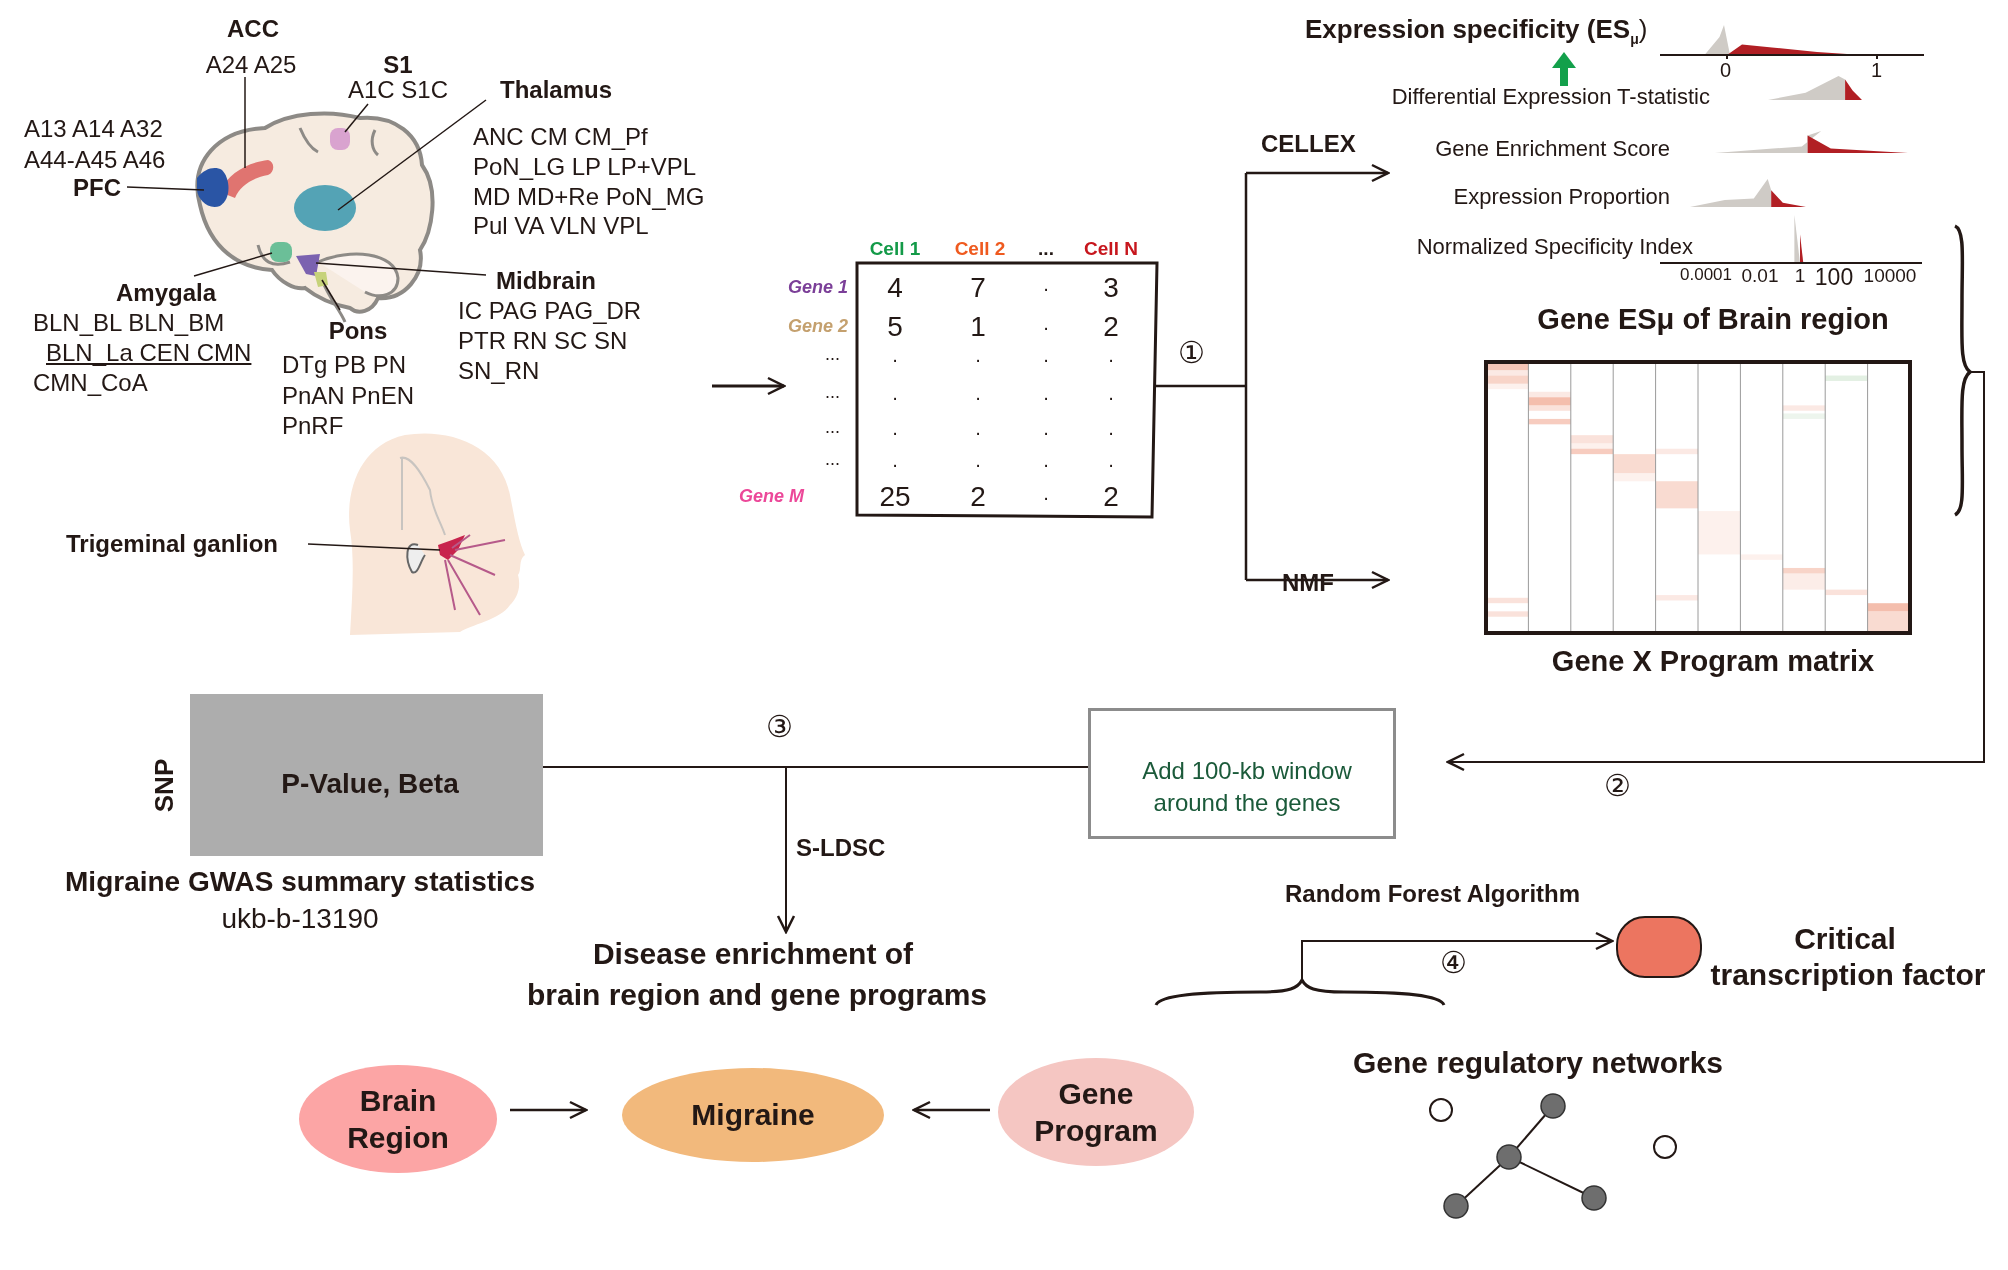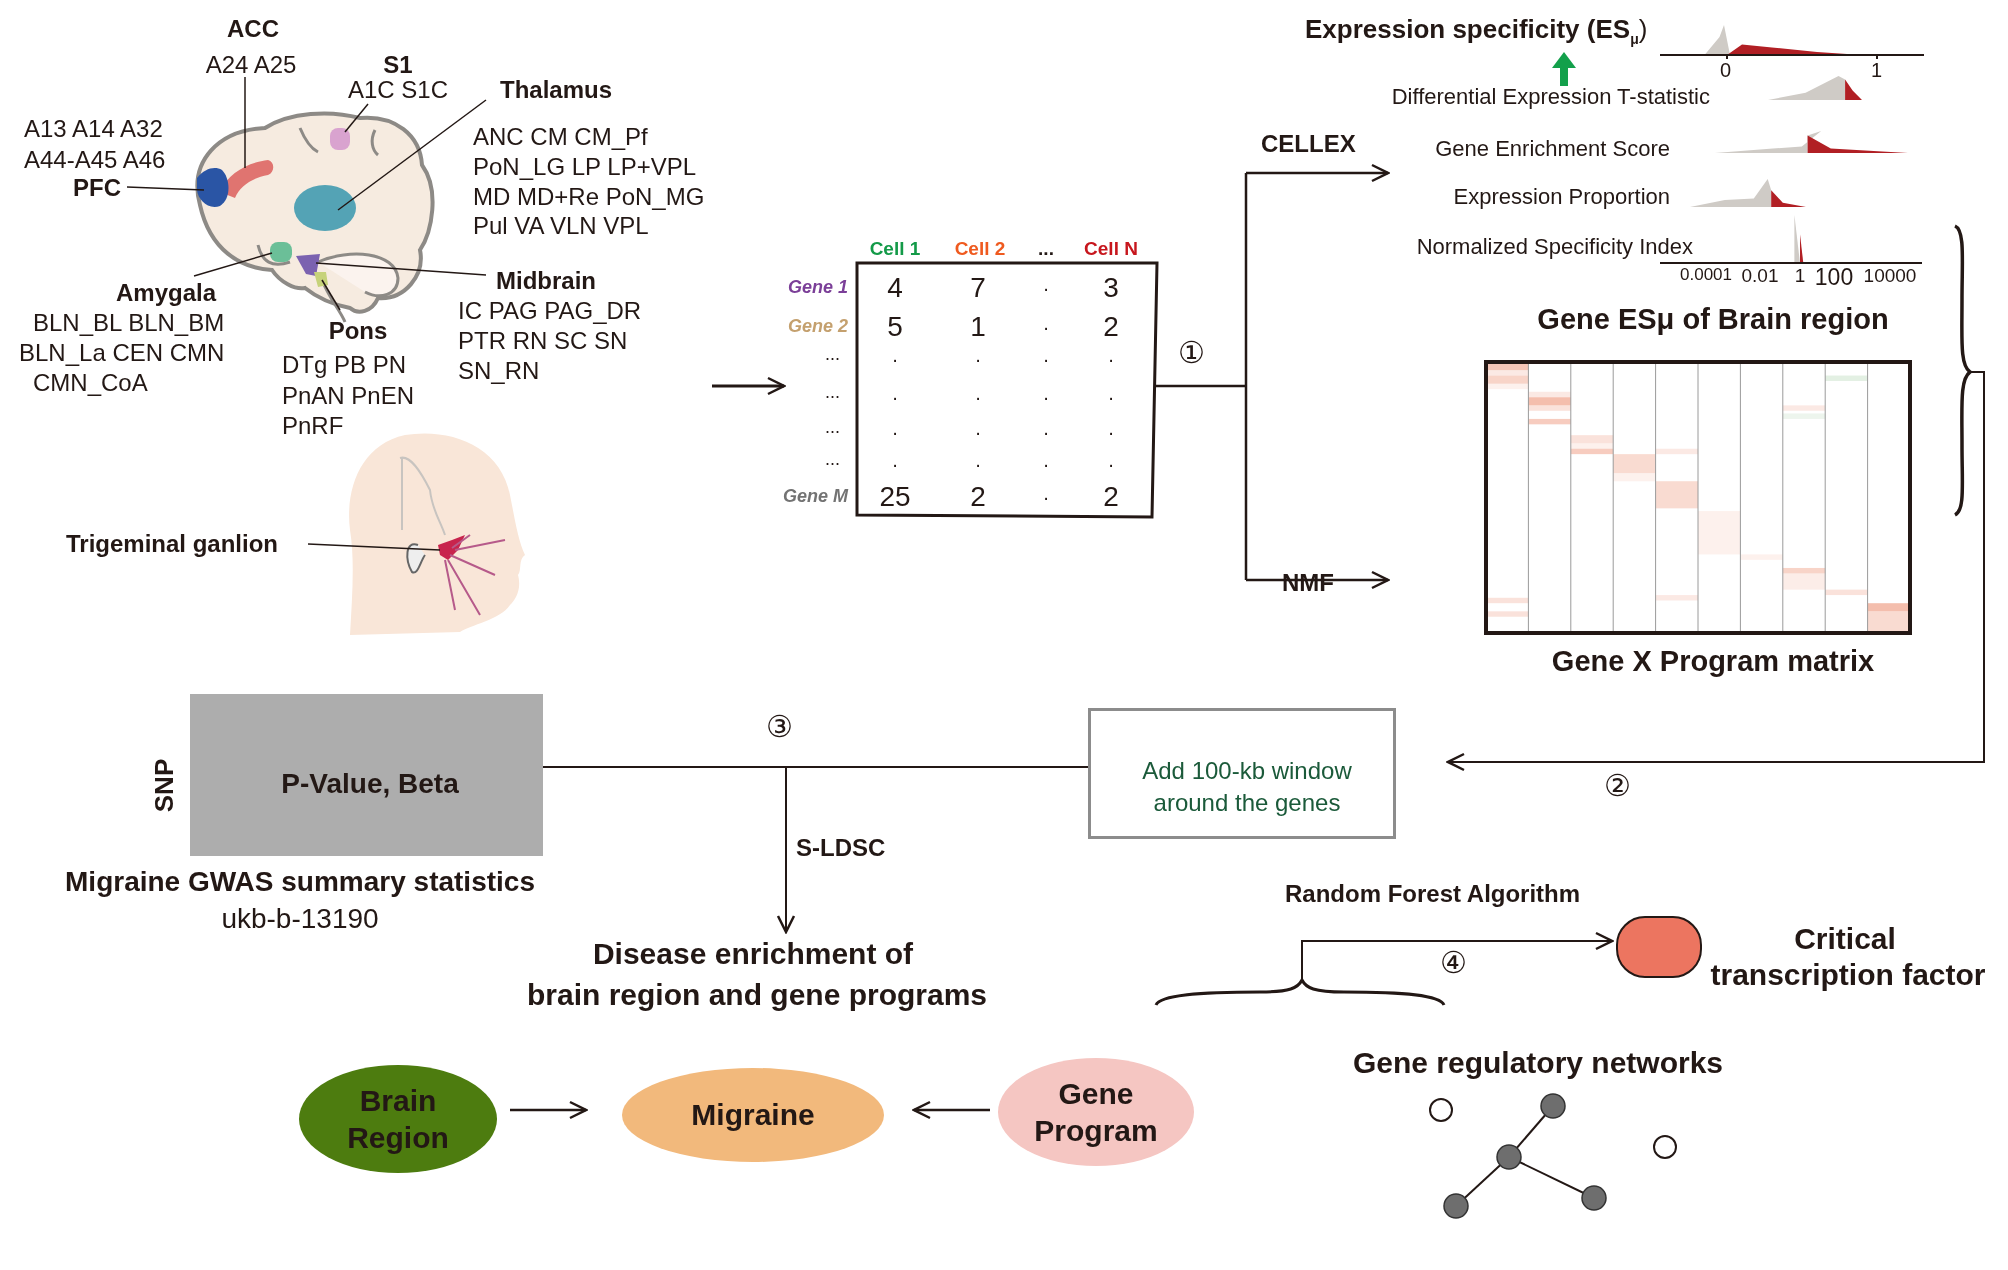--- a/index.html
+++ b/index.html
@@ -196,21 +196,21 @@
   <div class="t lbl" style="left:24px;top:117px;">A13  A14  A32</div>
   <div class="t lbl" style="left:24px;top:148px;">A44-A45 A46</div>
   <div class="t hd" style="left:73px;top:176px;">PFC</div>
   <div class="t hd" style="left:500px;top:78px;">Thalamus</div>
   <div class="t lbl" style="left:473px;top:125px;">ANC  CM   CM_Pf</div>
   <div class="t lbl" style="left:473px;top:155px;">PoN_LG  LP  LP+VPL</div>
   <div class="t lbl" style="left:473px;top:185px;">MD  MD+Re  PoN_MG</div>
   <div class="t lbl" style="left:473px;top:214px;">Pul  VA  VLN  VPL</div>
   <div class="t hd c" style="left:166px;top:281px;">Amygala</div>
   <div class="t lbl" style="left:33px;top:311px;">BLN_BL  BLN_BM</div>
-  <div class="t lbl" style="left:19px;top:341px;">BLN_La  CEN  CMN</div>
+  <div class="t lbl" style="left:46px;top:341px;text-decoration:underline;">BLN_La  CEN  CMN</div>
   <div class="t lbl" style="left:33px;top:371px;">CMN_CoA</div>
   <div class="t hd c" style="left:358px;top:319px;text-align:center;">Pons</div>
   <div class="t lbl" style="left:282px;top:353px;">DTg  PB  PN</div>
   <div class="t lbl" style="left:282px;top:384px;">PnAN  PnEN</div>
   <div class="t lbl" style="left:282px;top:414px;">PnRF</div>
   <div class="t hd" style="left:496px;top:269px;">Midbrain</div>
   <div class="t lbl" style="left:458px;top:299px;">IC  PAG  PAG_DR</div>
   <div class="t lbl" style="left:458px;top:329px;">PTR  RN  SC  SN</div>
   <div class="t lbl" style="left:458px;top:359px;">SN_RN</div>
   <div class="t hd" style="left:66px;top:532px;">Trigeminal ganlion</div>
@@ -244,21 +244,21 @@
         <div class="rowlab" style="left: 840px; top: 418px; color: rgb(35, 24, 21); font-style: normal; font-weight: normal;">...</div>
         <div class="matrix-dot" style="left: 895px; top: 422px;">·</div>
         <div class="matrix-dot" style="left: 978px; top: 422px;">·</div>
         <div class="matrix-dot" style="left: 1046px; top: 422px;">·</div>
         <div class="matrix-dot" style="left: 1111px; top: 422px;">·</div>
         <div class="rowlab" style="left: 840px; top: 450px; color: rgb(35, 24, 21); font-style: normal; font-weight: normal;">...</div>
         <div class="matrix-dot" style="left: 895px; top: 454px;">·</div>
         <div class="matrix-dot" style="left: 978px; top: 454px;">·</div>
         <div class="matrix-dot" style="left: 1046px; top: 454px;">·</div>
         <div class="matrix-dot" style="left: 1111px; top: 454px;">·</div>
-        <div class="rowlab" style="left: 848px; top: 487px; color: #737373;">Gene M</div>
+        <div class="rowlab" style="left: 804px; top: 487px; color: #ec4899;">Gene M</div>
         <div class="matrix-cell" style="left: 895px; top: 483px;">25</div>
         <div class="matrix-cell" style="left: 978px; top: 483px;">2</div>
         <div class="matrix-dot" style="left: 1046px; top: 487px;">·</div>
         <div class="matrix-cell" style="left: 1111px; top: 483px;">2</div>
       </div>
   </div>
 
   <div class="t step" style="left:1178px;top:338px;">①</div>
   <div class="t hd" style="left:1261px;top:132px;">CELLEX</div>
   <div class="t hd" style="left:1282px;top:571px;">NMF</div>
@@ -290,21 +290,21 @@
   <div class="t c" style="left:370px;top:770px;font-size:28px;font-weight:bold;">P-Value, Beta</div>
   <div class="snp" style="left:138px;top:770px;">SNP</div>
   <div class="t big c" style="left:300px;top:868px;font-size:28px;">Migraine GWAS summary statistics</div>
   <div class="t c" style="left:300px;top:905px;font-size:28px;">ukb-b-13190</div>
   <div class="t step" style="left:766px;top:712px;">③</div>
   <div class="t hd" style="left:796px;top:836px;">S-LDSC</div>
 
   <div class="t big c" style="left:753px;top:939px;">Disease enrichment of</div>
   <div class="t big c" style="left:757px;top:980px;">brain region and gene programs</div>
 
-  <div class="ellipse-node" id="node-brain" style="left: 299px; top: 1065px; width: 198px; height: 108px; background: #4d7c0f;">
+  <div class="ellipse-node" id="node-brain" style="left: 299px; top: 1065px; width: 198px; height: 108px; background: #fca5a5;">
     <div><span>Brain</span><br><span>Region</span></div>
   </div>
   <div class="ellipse-node" id="node-migraine" style="left: 622px; top: 1068px; width: 262px; height: 94px; background: rgb(242, 185, 124);">
     <span>Migraine</span>
   </div>
   <div class="ellipse-node" id="node-program" style="left: 998px; top: 1058px; width: 196px; height: 108px; background: rgb(245, 198, 194);">
     <div><span>Gene</span><br><span>Program</span></div>
   </div>
 
   <div class="t hd" style="left:1285px;top:882px;">Random Forest Algorithm</div>

